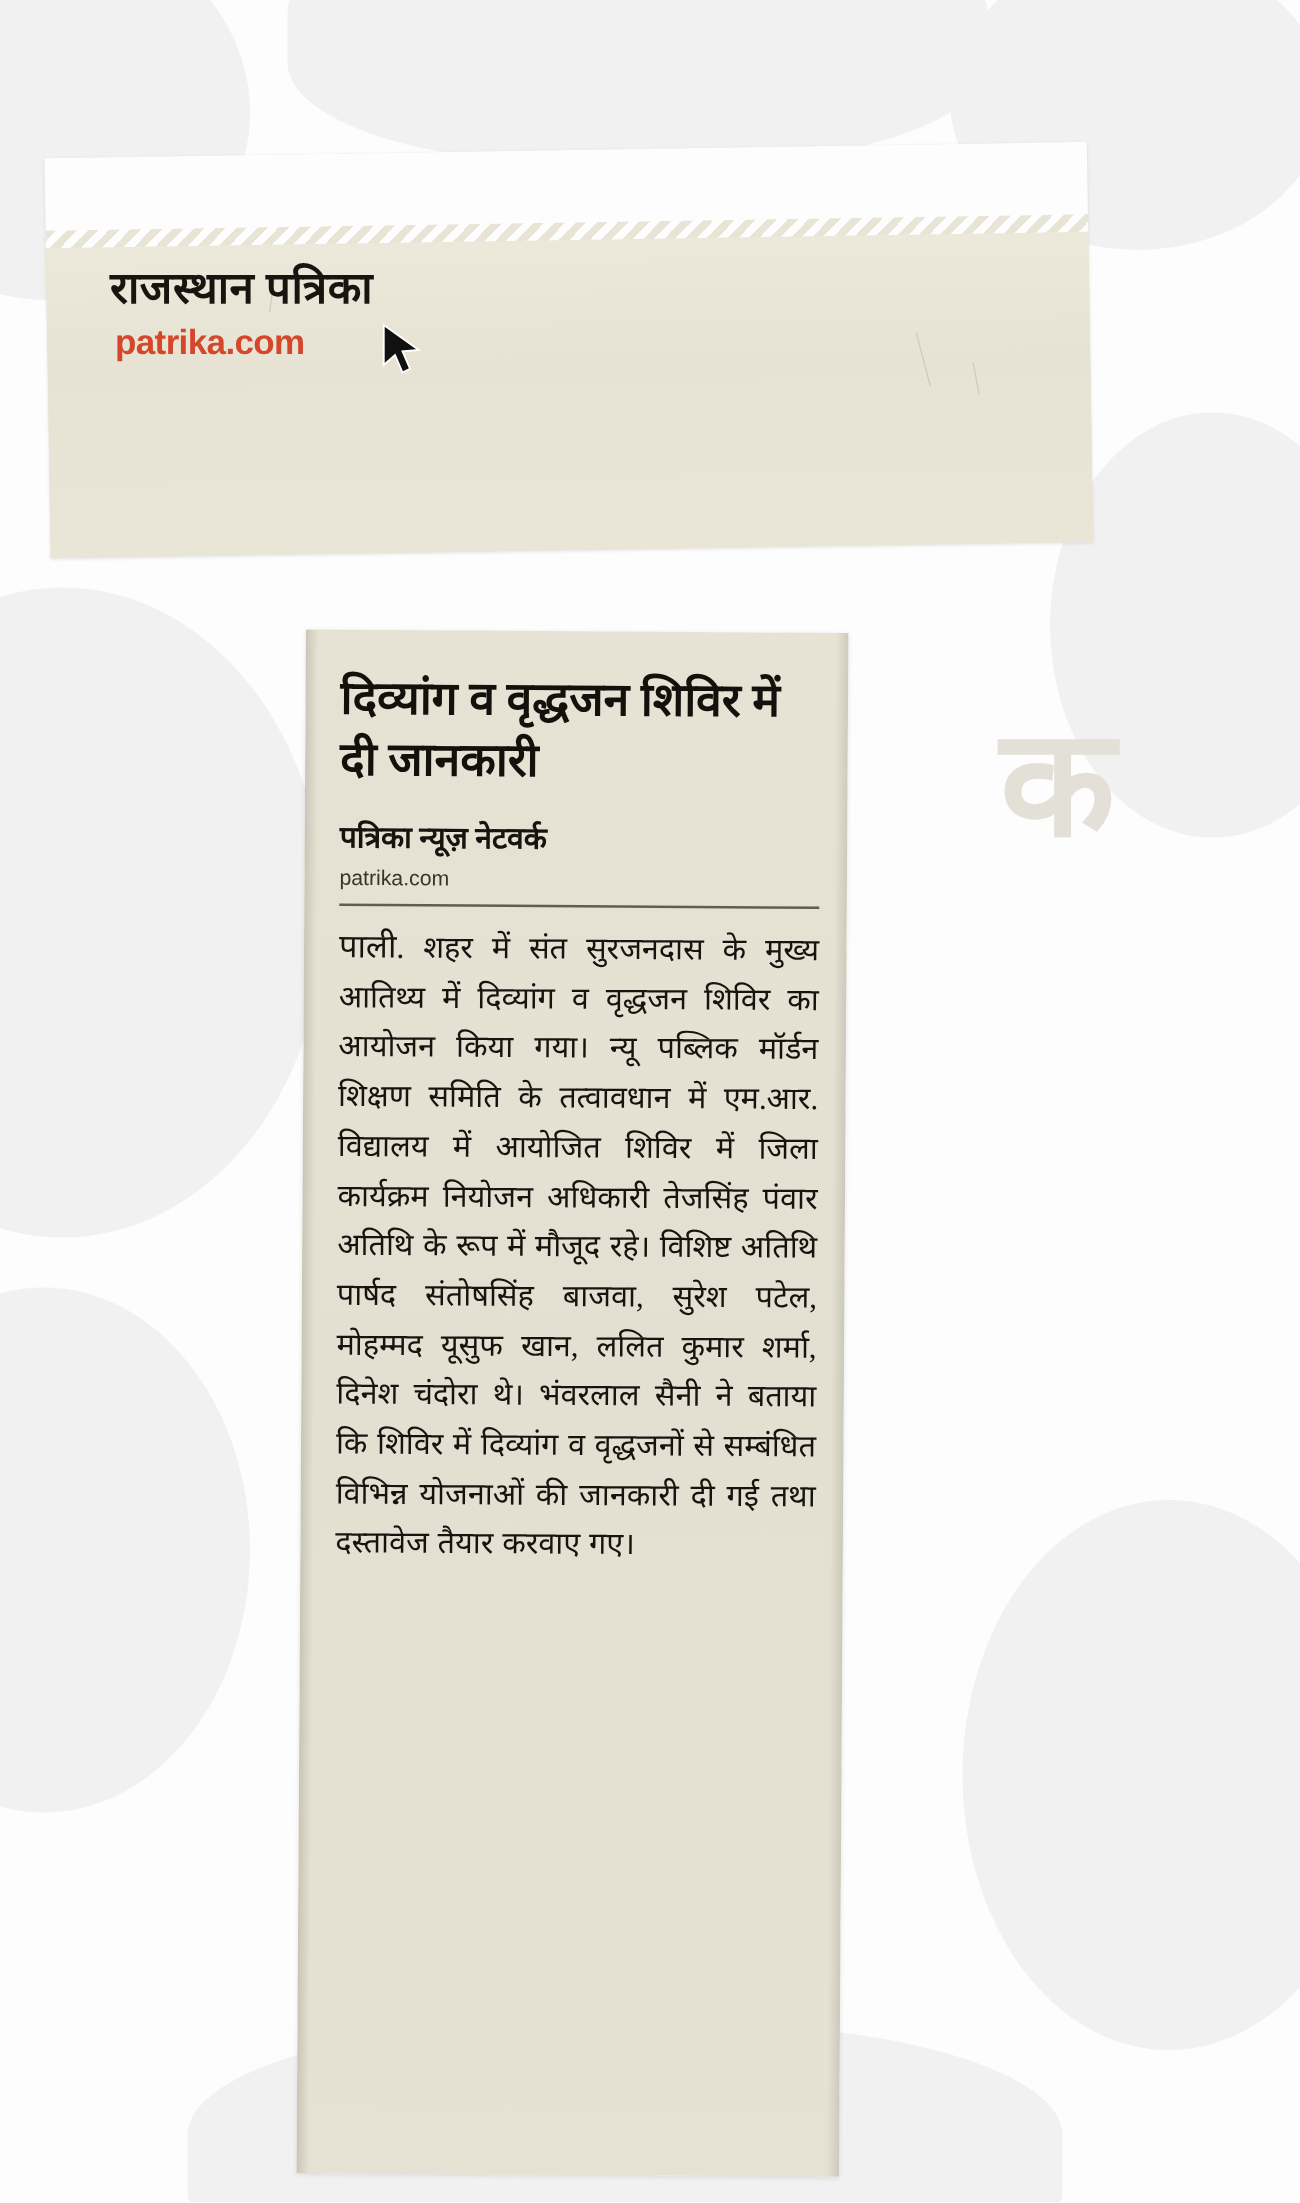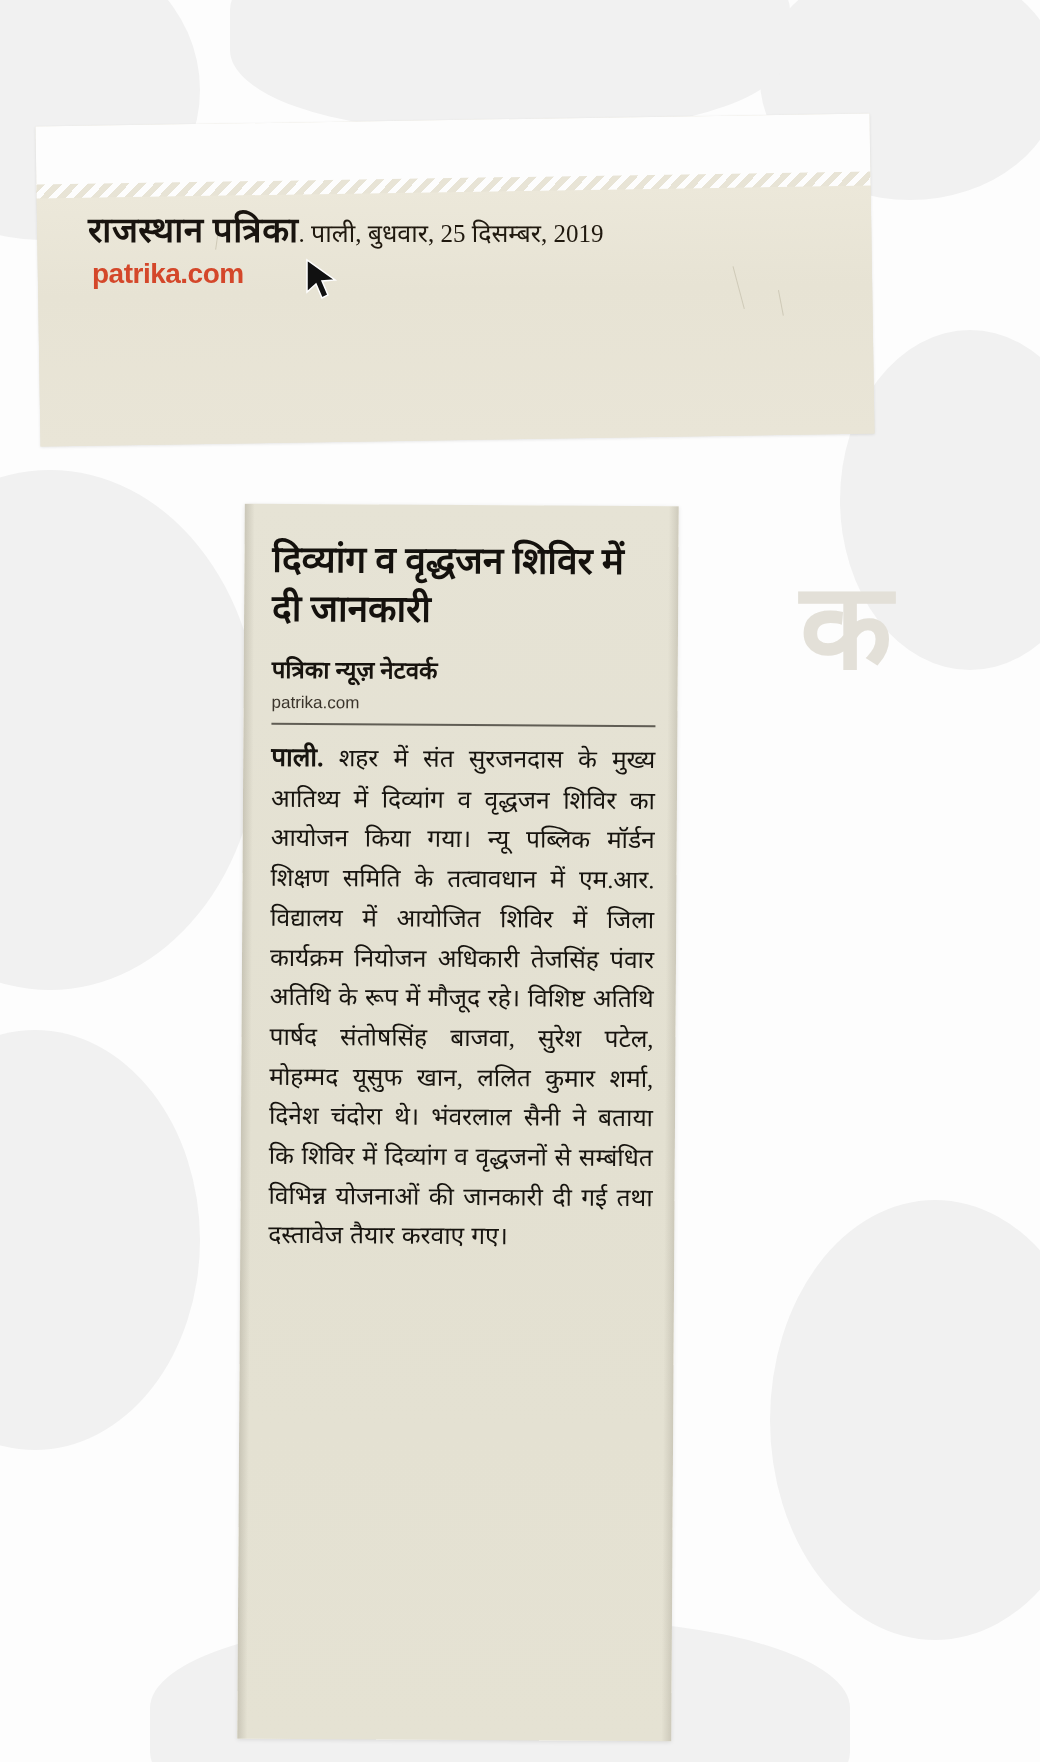--- a/index.html
+++ b/index.html
@@ -192,21 +192,21 @@
     margin-top: 12px;
     font-family: "Liberation Serif", serif;
     font-size: 24.5px;
     line-height: 1.62;
     color: #17140f;
     text-align: justify;
     text-justify: inter-word;
     word-spacing: 1px;
   }
   .body-text .place {
-    font-weight: bold;
+    font-weight: normal;
     font-size: 26px;
   }
 </style>
 </head>
 <body>
 
 <div id="page">
 
   <div class="bg-blob b1"></div>
   <div class="bg-blob b2"></div>
@@ -226,21 +226,20 @@
     <div class="paper-noise"></div>
     <div class="white-strip"></div>
     <div class="torn"></div>
     <div class="scratch s1"></div>
     <div class="scratch s2"></div>
     <div class="scratch s3"></div>
   </div>
 
   <div class="masthead-row">
     <span class="masthead-title">राजस्थान पत्रिका</span>
-    <span class="masthead-dateline">. पाली, बुधवार, 25 दिसम्बर, 2019</span>
   </div>
   <div class="masthead-site">patrika.com</div>
 
   <div class="cursor-arrow">
     <svg width="34" height="42" viewBox="0 0 34 42" aria-hidden="true">
       <polygon points="2,2 2,34 11,26 17,40 23,37 17,23 30,22" fill="#111111" stroke="#ffffff" stroke-width="1.5"></polygon>
     </svg>
   </div>
 
   <div id="article-clip">

